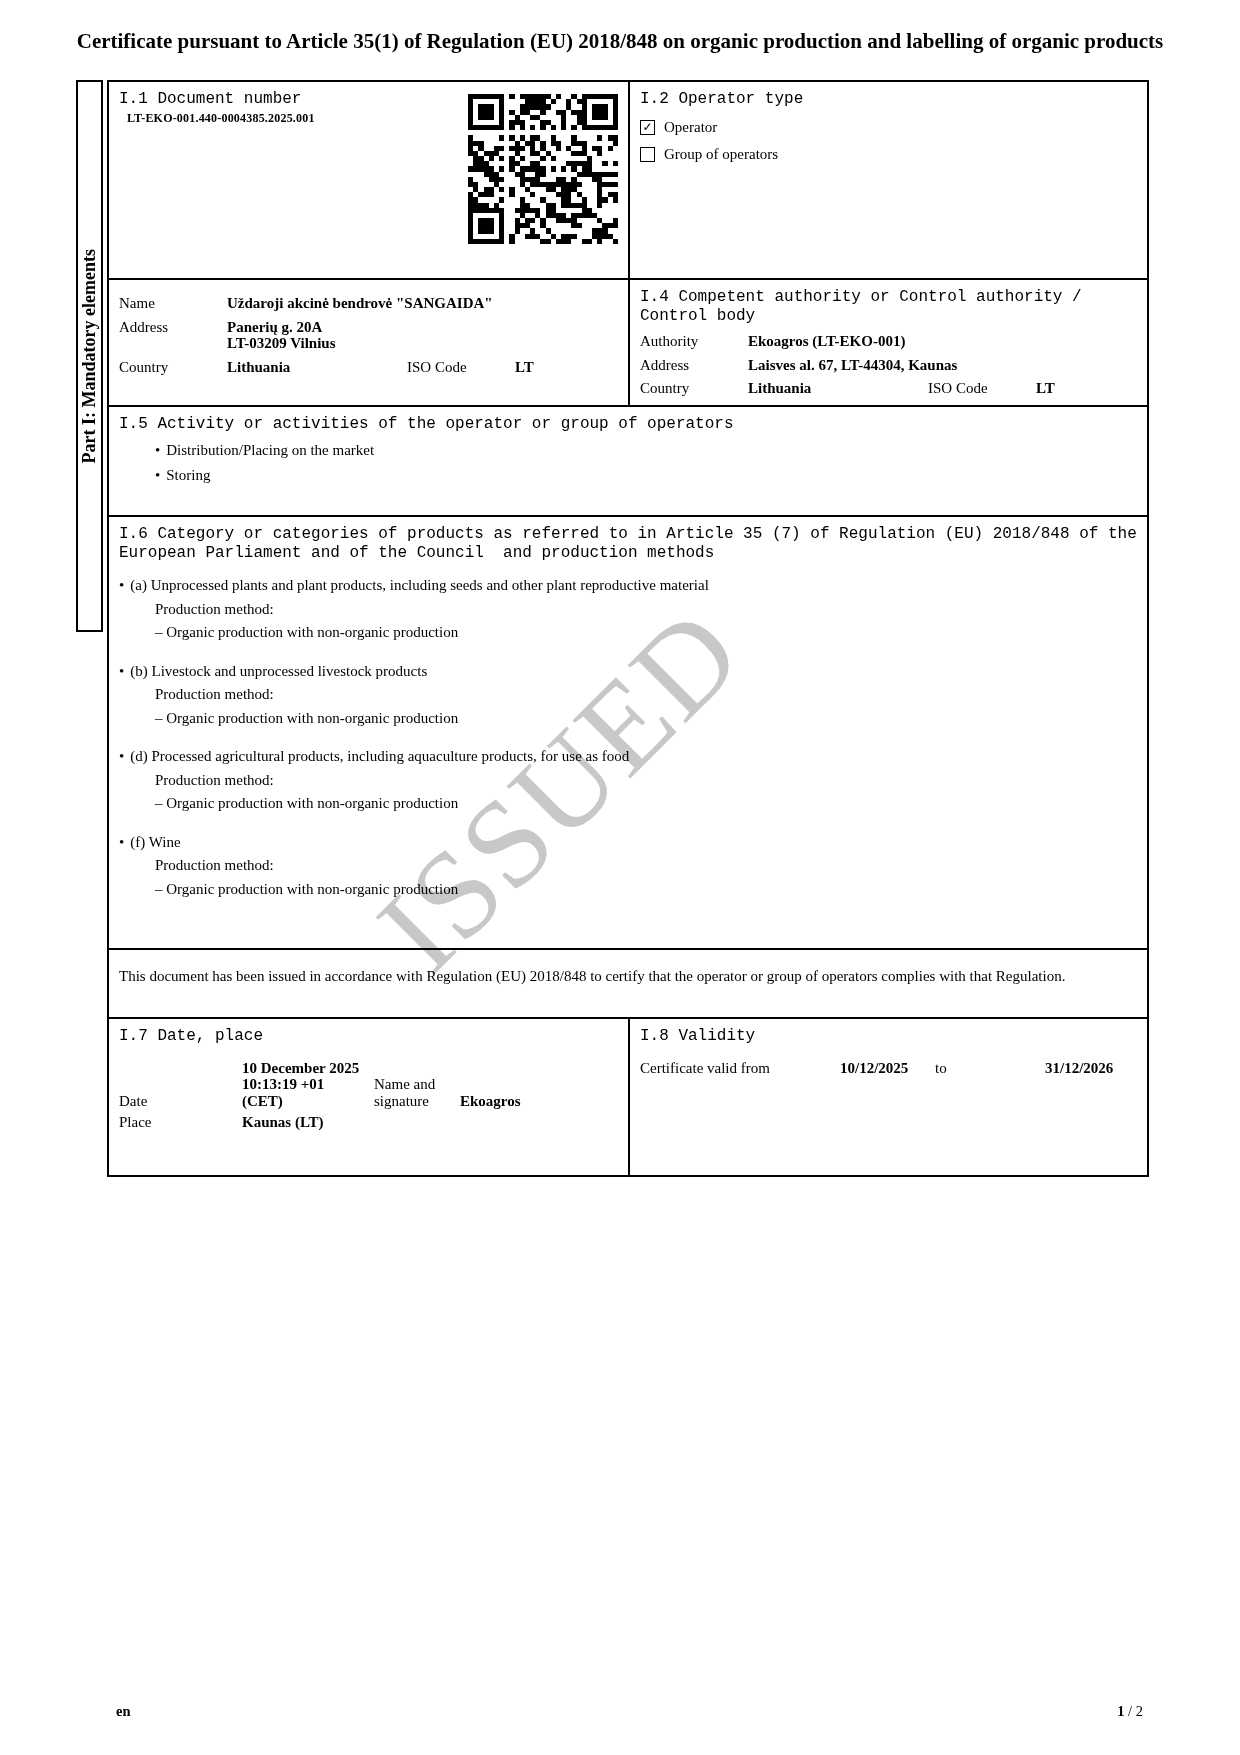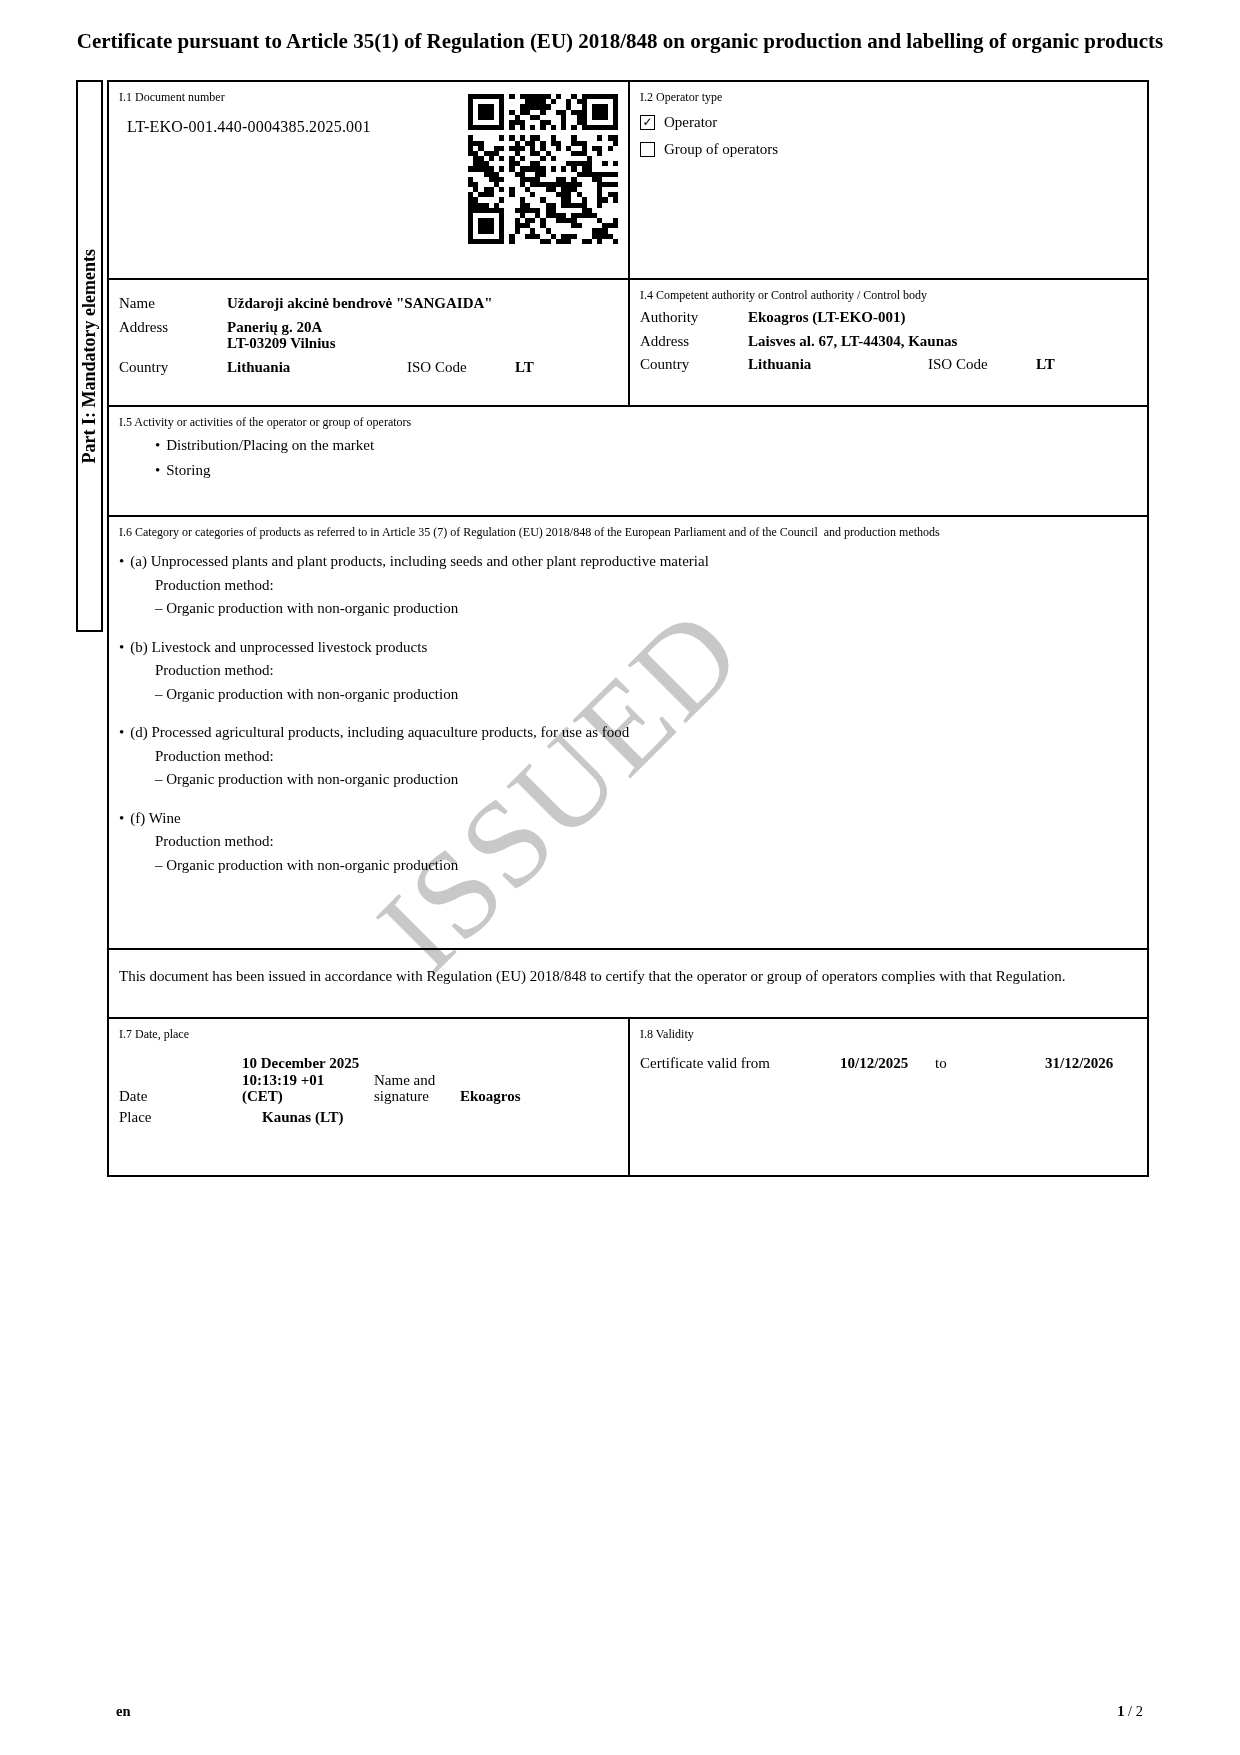--- a/index.html
+++ b/index.html
@@ -20,24 +20,24 @@
                  font-weight:bold;font-size:18px;white-space:nowrap;}
 
   .doc-table{position:absolute;left:107px;top:80px;z-index:1;
              display:grid;grid-template-columns:521px 519px;
              grid-template-rows:198px 127px 110px 433px 69px 158px;
              border-top:2px solid #000;border-left:2px solid #000;}
   .cell{border-right:2px solid #000;border-bottom:2px solid #000;box-sizing:border-box;
         padding:8px 10px;position:relative;font-size:15px;background:transparent;}
   .span2{grid-column:1/3;}
 
-  .sec-label{font-size:12px;line-height:1.2;}
+  .sec-label{font-size:16px;line-height:1.2;font-family:Liberation Mono, monospace;}
   .pre{white-space:pre-wrap;}
 
-  .doc-number{font-weight:normal;font-size:16px;margin:14px 0 0 8px;letter-spacing:0.2px;}
+  .doc-number{font-weight:bold;font-size:12px;margin:2px 0 0 8px;letter-spacing:0.2px;}
   .qr{position:absolute;top:12px;right:10px;width:150px;height:150px;}
 
   .cb-row{margin-top:10px;display:flex;align-items:center;}
   .cb-row:first-of-type{margin-top:14px;}
   .cb{display:inline-block;width:13px;height:13px;border:1.5px solid #000;margin-right:9px;
       font-size:12px;line-height:13px;text-align:center;flex:none;}
 
   .frow{display:flex;margin-top:7px;line-height:1.1;}
   .flabel{width:108px;flex:none;}
   .fval{font-weight:bold;}
@@ -52,21 +52,21 @@
   .cat-first{margin-top:14px;}
 
   .statement-cell{padding-top:18px;}
   .statement{line-height:1.12;}
 
   .frow7{display:flex;margin-top:14px;line-height:1.08;align-items:flex-end;}
   .l7{width:123px;flex:none;}
   .date-val{width:122px;flex:none;font-weight:bold;margin-right:10px;}
   .l7b{width:86px;flex:none;}
   .v7{font-weight:bold;}
-  .place-row{margin-top:5px;gap:20px;}
+  .place-row{margin-top:5px;}
 
   .frow8{display:flex;margin-top:14px;line-height:1.08;}
   .vf-label{width:200px;flex:none;}
   .vf-date{width:95px;flex:none;font-weight:bold;}
   .vf-to{width:110px;flex:none;}
   .vf-date2{font-weight:bold;}
 
   .footer{position:absolute;left:0;top:1703px;width:1228px;height:22px;font-size:14.5px;z-index:1;}
   .footer-lang{position:absolute;left:116px;font-weight:bold;}
   .footer-url{position:absolute;left:287px;color:#17365d;text-decoration:none;cursor:pointer;}

